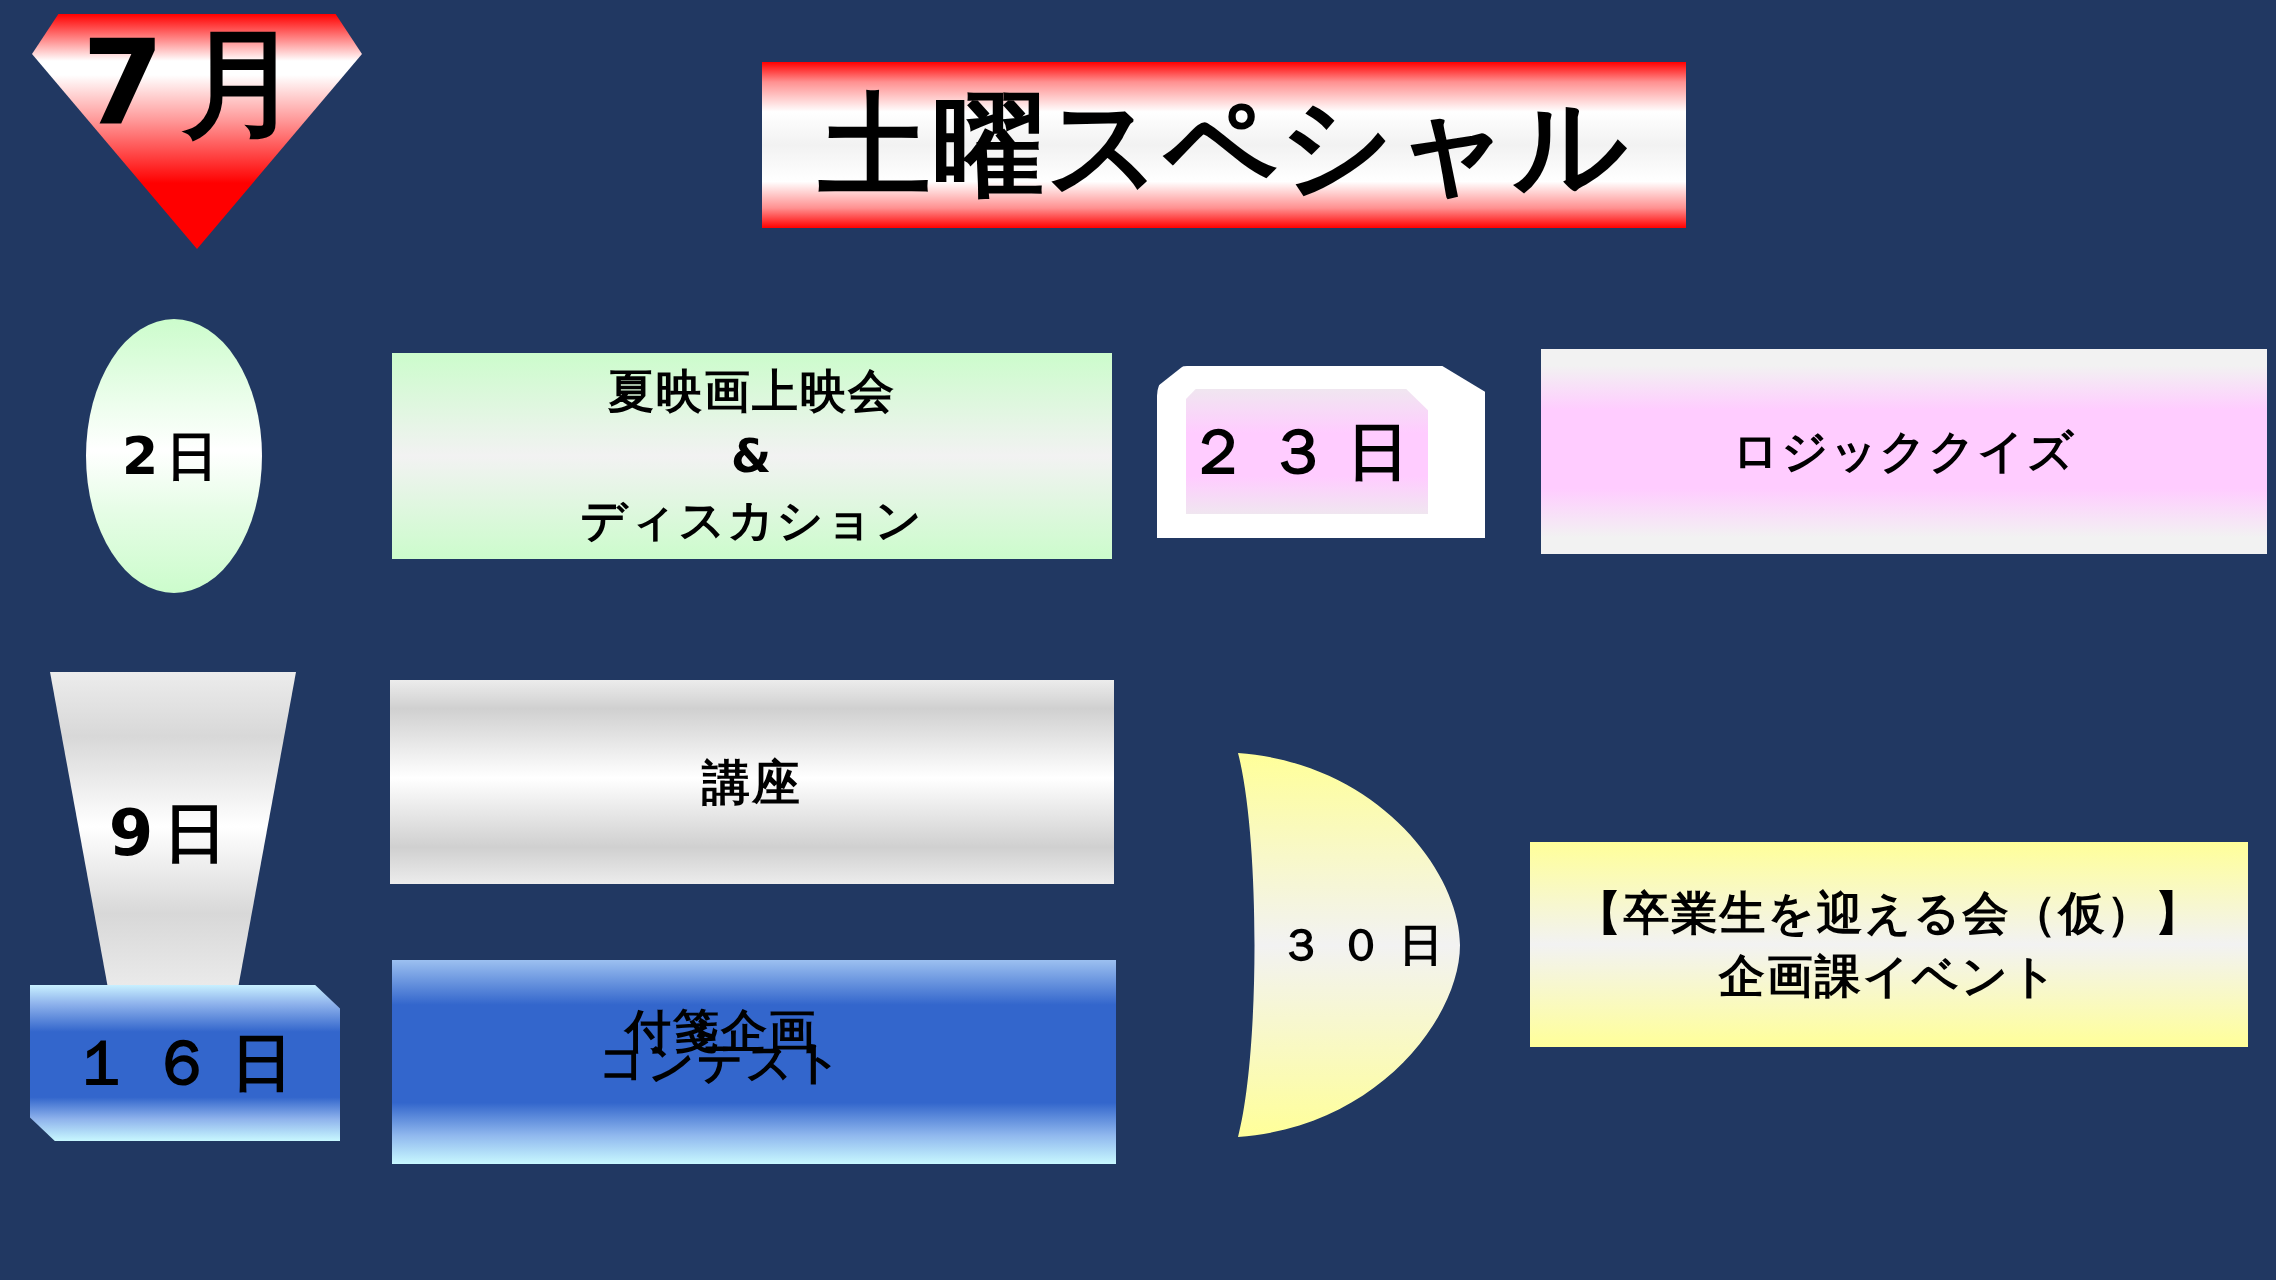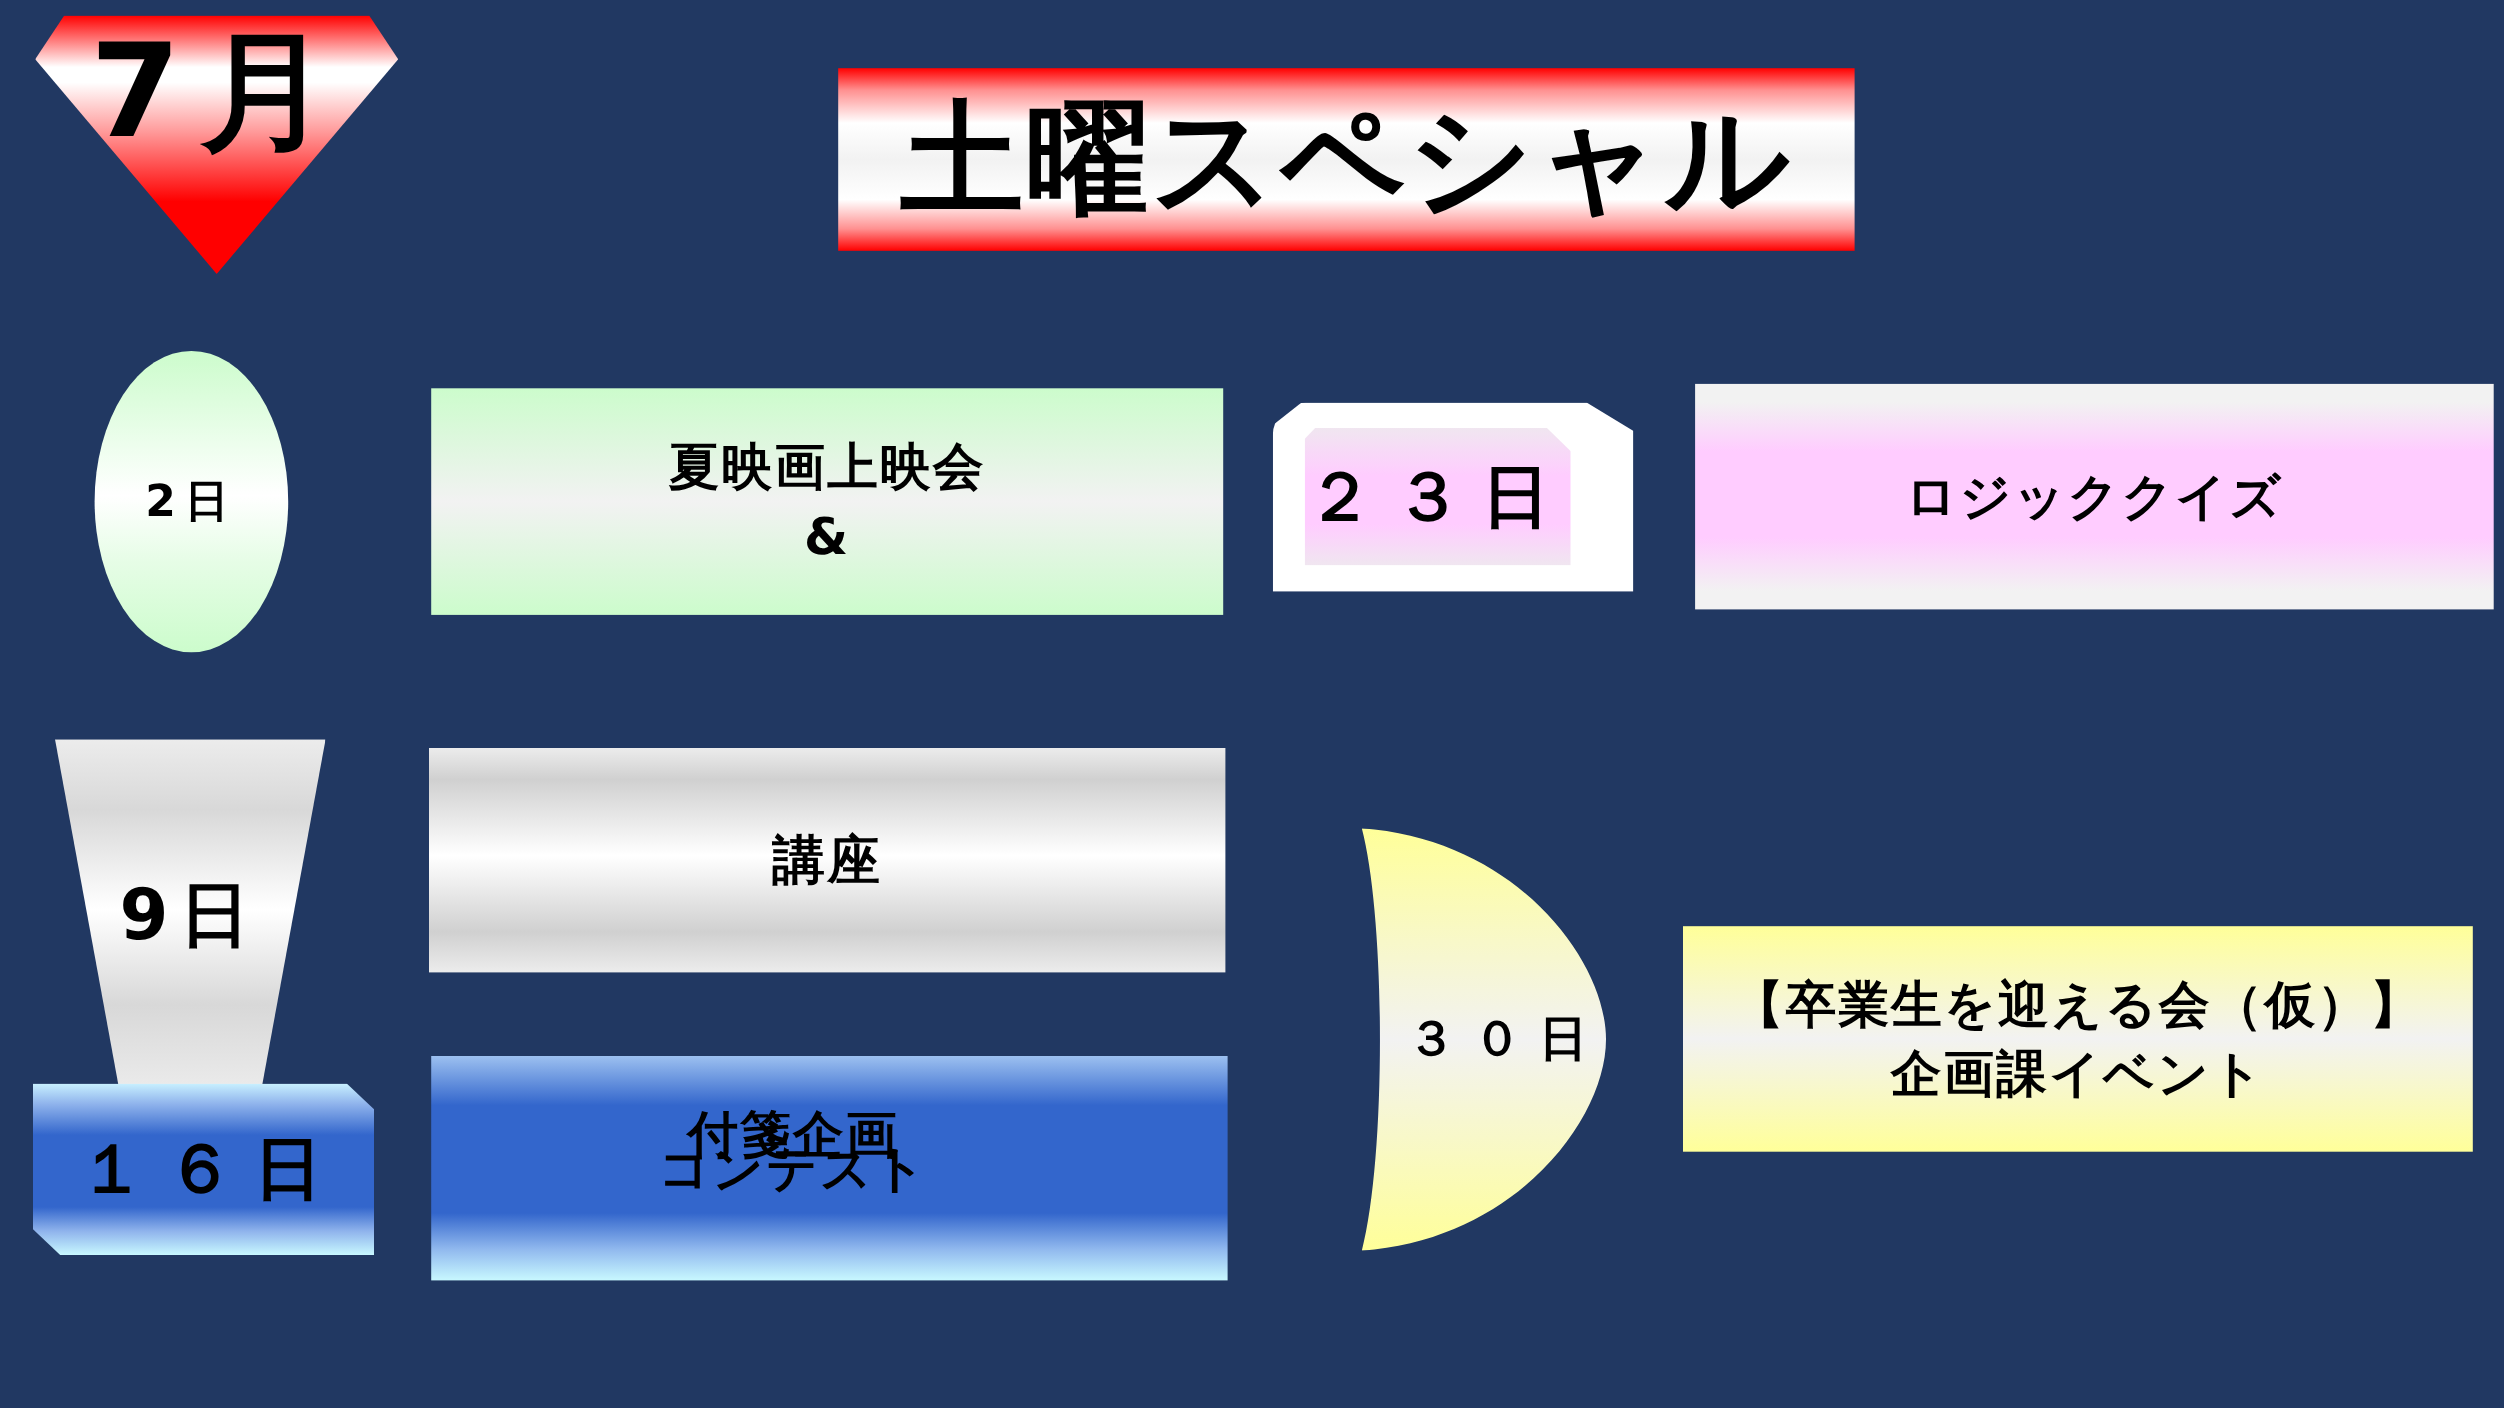--- a/index.html
+++ b/index.html
@@ -28,21 +28,21 @@
     }
     #title-text { font-size: 112px; letter-spacing: 2px; line-height: 1; }
 
     
     .day-label { font-size: 52px; letter-spacing: 10px; line-height: 1; }
 
     #day2 {
       left: 86px; top: 319px; width: 176px; height: 274px; border-radius: 50%;
       background: linear-gradient(to bottom, #ccfccc 0%, #ffffff 48%, #e6fde6 70%, #ccfccc 100%);
     }
-    #day2 .day-label { font-size: 40px; letter-spacing: 8px; }
+    #day2 .day-label { font-size: 52px; letter-spacing: 8px; }
 
     #day9 {
       left: 50px; top: 672px; width: 246px; height: 322px;
       clip-path: polygon(0% 0%, 100% 0%, 76% 100%, 24% 100%);
       background: linear-gradient(to bottom, #ececec 0%, #d8d8d8 20%, #ffffff 48%, #d8d8d8 75%, #ececec 100%);
     }
     #day9 .day-label { font-size: 64px; }
 
     #day16 {
       left: 30px; top: 985px; width: 310px; height: 156px;
@@ -113,20 +113,21 @@
 <div class="abs center" id="title-banner">
   <div id="title-text">土曜スペシャル</div>
 </div>
 
 <div class="abs center" id="day2">
   <div class="day-label">2日</div>
 </div>
 <div class="abs center" id="event2">
   <div class="event">夏映画上映会</div>
   <div class="event">&amp;</div>
+  <div class="event">ディスカション</div>
 </div>
 
 <div class="abs center" id="day9">
   <div class="day-label">9日</div>
 </div>
 <div class="abs center" id="event9">
   <div class="event">講座</div>
 </div>
 
 <div class="abs center" id="day16">

